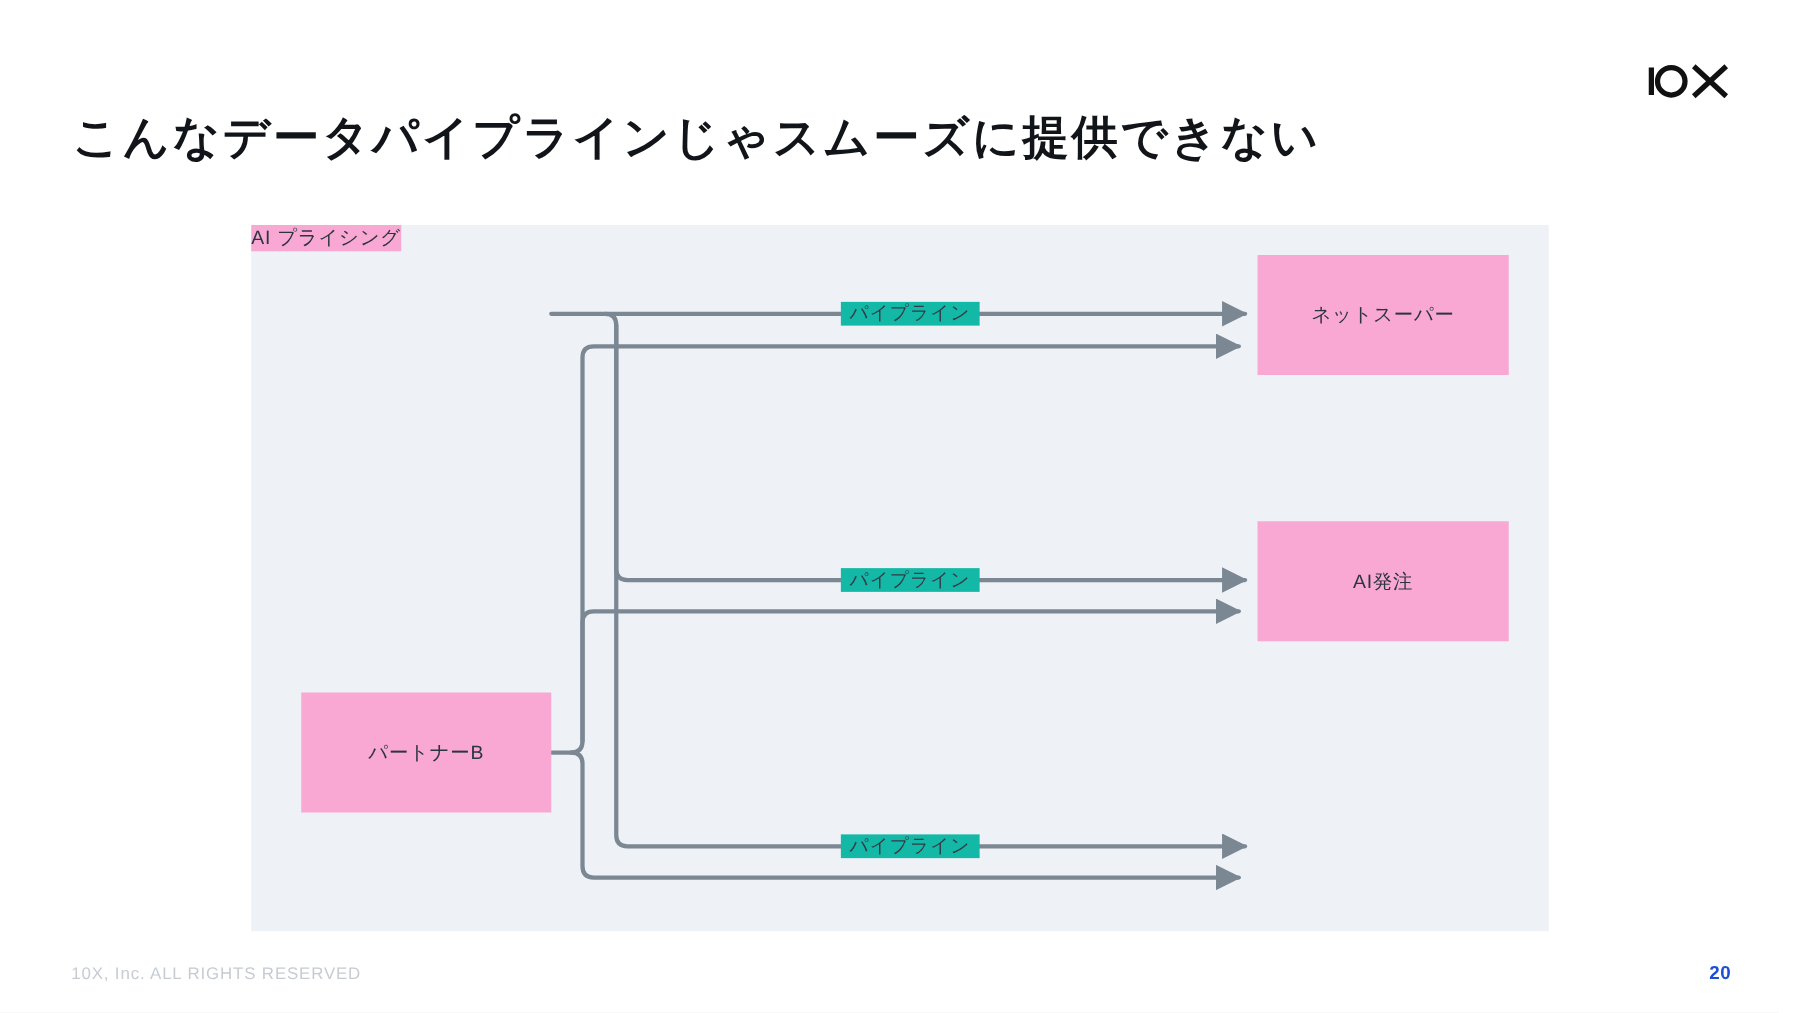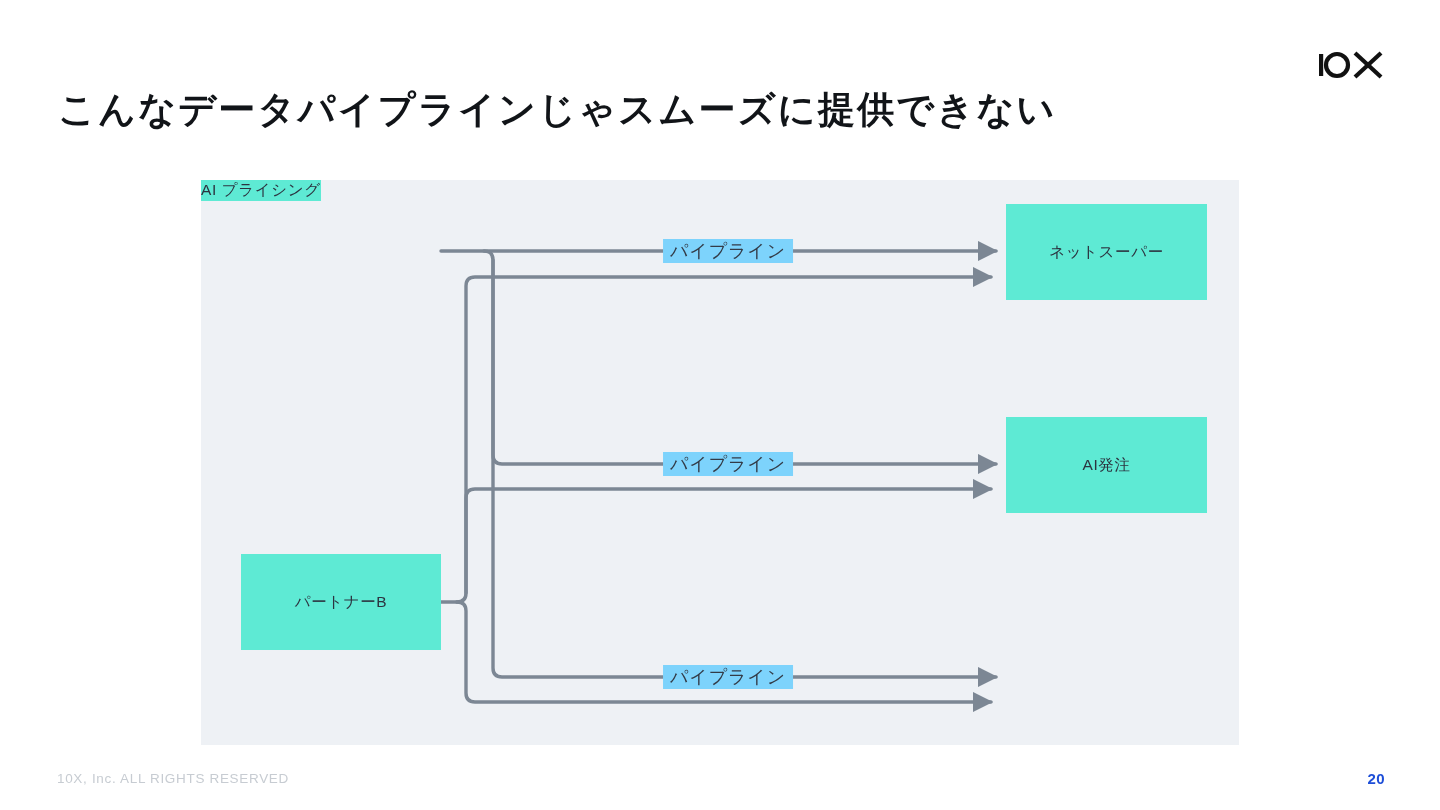--- a/index.html
+++ b/index.html
@@ -51,39 +51,39 @@
     position: absolute;
     left: 0;
     top: 0;
     width: 1038px;
     height: 565px;
   }
 
   
   .node {
     position: absolute;
-    background: #5eead4;
+    background: #f9a8d4;
     display: flex;
     align-items: center;
     justify-content: center;
     font-size: 15.5px;
     color: #2c3440;
     letter-spacing: 0.04em;
     box-sizing: border-box;
   }
   .node-partner-a { left: 40px;  top: 24px;  width: 200px; height: 96px; }
   .node-partner-b { left: 40px;  top: 374px; width: 200px; height: 96px; }
   .node-netsuper  { left: 805px; top: 24px;  width: 201px; height: 96px; }
   .node-ai-order  { left: 805px; top: 237px; width: 201px; height: 96px; }
 
   
   .edge-label {
     position: absolute;
-    background: #7dd3fc;
-    font-size: 18px;
+    background: #14b8a6;
+    font-size: 15px;
     color: #333b47;
     letter-spacing: 0.05em;
     padding: 0 7px;
     transform: translate(-50%, -50%);
     white-space: nowrap;
   }
   .edge-label-1 { left: 527px; top: 71px;  }
   .edge-label-2 { left: 527px; top: 284px; }
   .edge-label-3 { left: 527px; top: 497px; }
 

